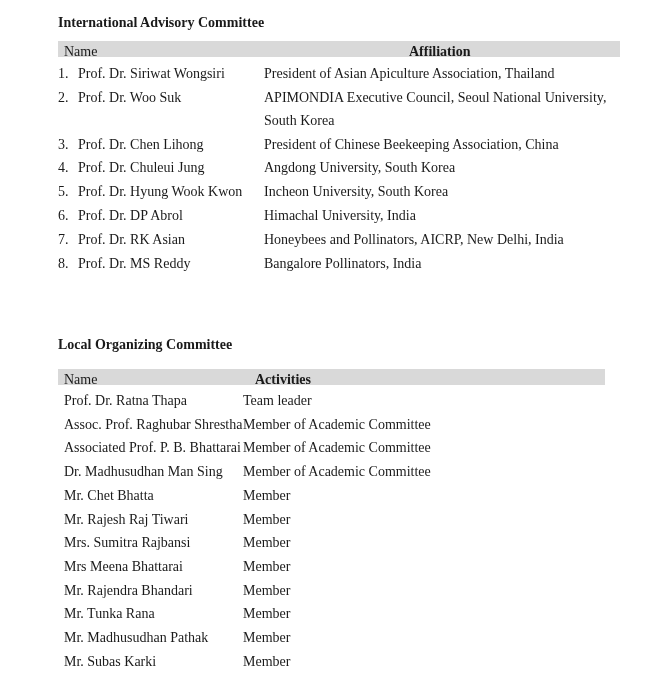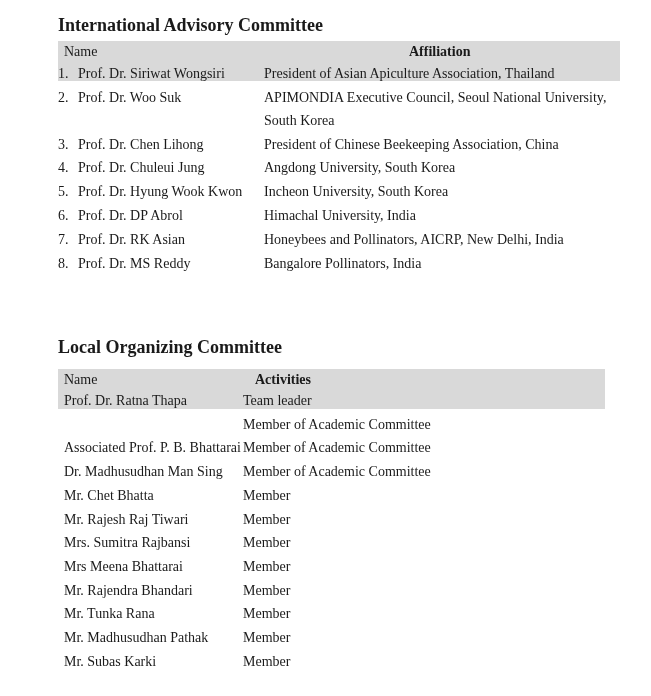--- a/index.html
+++ b/index.html
@@ -1,24 +1,24 @@
 <!DOCTYPE html>
 <html><head>
 <meta charset="utf-8">
 <style>
   html, body { margin: 0; padding: 0; background: #ffffff; }
   body {
     width: 651px; height: 696px; position: relative; overflow: hidden;
     font-family: "Liberation Serif", serif; color: #1a1a1a; font-size: 14px;
   }
   .section-title {
-    position: absolute; left: 58px; font-weight: bold; font-size: 18px;
+    position: absolute; left: 58px; font-weight: bold; font-size: 14px;
   }
   .hdr {
-    position: absolute; background: #d9d9d9; height: 40px;
+    position: absolute; background: #d9d9d9; height: 16px;
   }
   .hdr span { position: absolute; top: 3px; white-space: nowrap; }
   .row { position: absolute; left: 0; width: 651px; height: 24px; }
   .row span { position: absolute; top: 0; white-space: nowrap; }
   .num { left: 58px; }
   .nm1 { left: 78px; }
   .aff { left: 264px; }
   .nm2 { left: 64px; }
   .act { left: 243px; }
 </style>
@@ -82,20 +82,21 @@
   <span style="left:6px;">Name</span>
   <span style="left:197px; font-weight:bold;">Activities</span>
 </div>
 
 <div id="local-rows">
     <div class="row" style="top: 393px;">
       <span class="nm2">Prof. Dr. Ratna Thapa</span>
       <span class="act">Team leader</span>
     </div>
     <div class="row" style="top: 417px;">
+      <span class="nm2">Assoc. Prof. Raghubar Shrestha</span>
       <span class="act">Member of Academic Committee</span>
     </div>
     <div class="row" style="top: 440px;">
       <span class="nm2">Associated Prof. P. B. Bhattarai</span>
       <span class="act">Member of Academic Committee</span>
     </div>
     <div class="row" style="top: 464px;">
       <span class="nm2">Dr. Madhusudhan Man Sing</span>
       <span class="act">Member of Academic Committee</span>
     </div>

